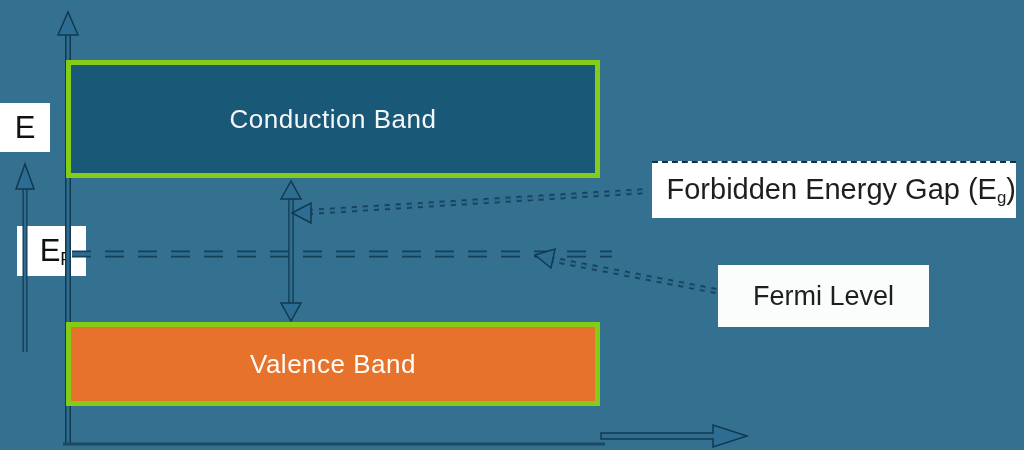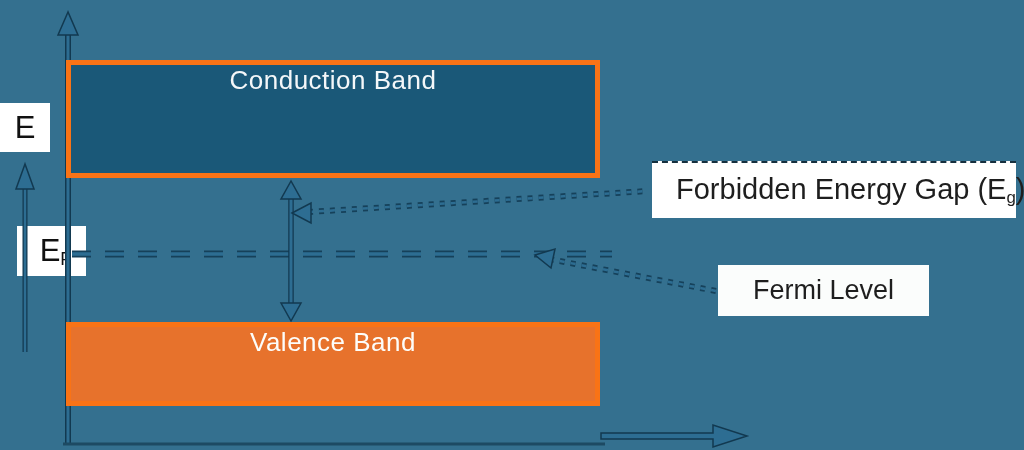--- a/index.html
+++ b/index.html
@@ -18,35 +18,35 @@
   
   #e-label{left:0;top:103px;width:50px;height:49px;z-index:1;font-size:31px;color:#111;}
   
   #ef-label{left:17px;top:226px;width:69px;height:50px;z-index:1;font-size:31px;color:#111;padding-left:8px;}
   .subscript{font-size:0.58em;vertical-align:-0.25em;line-height:1;}
   
   #lines{left:0;top:0;width:1024px;height:450px;z-index:2;}
   
   .band{
     left:66px;width:534px;z-index:3;
-    border:5px solid #f97316;box-sizing:border-box;
-    display:flex;align-items:flex-start;justify-content:center;
+    border:5px solid #84cc16;box-sizing:border-box;
+    display:flex;align-items:center;justify-content:center;
     font-size:26px;color:#f4f7f9;letter-spacing:0.5px;
   }
   #conduction-band{top:60px;height:118px;background:#1a5878;}
   #valence-band{top:322px;height:84px;background:#e7722c;color:#fdfdfa;}
   
   #gap-label{
     left:652px;top:161px;width:364px;height:57px;z-index:4;
     border-top:2px dashed #16303f;
-    justify-content:flex-start;padding-left:24px;
+    justify-content:flex-end;padding-left:24px;
     font-size:29px;color:#1e1e1e;white-space:nowrap;
   }
   #fermi-label{
-    left:718px;top:265px;width:211px;height:51px;z-index:4;
+    left:718px;top:265px;width:211px;height:62px;z-index:4;
     background:#fbfdfc;font-size:27px;
   }
 </style>
 </head>
 <body>
 
 <div id="canvas">
 
   <div id="e-label" class="abs chip">
     <span>E</span>

